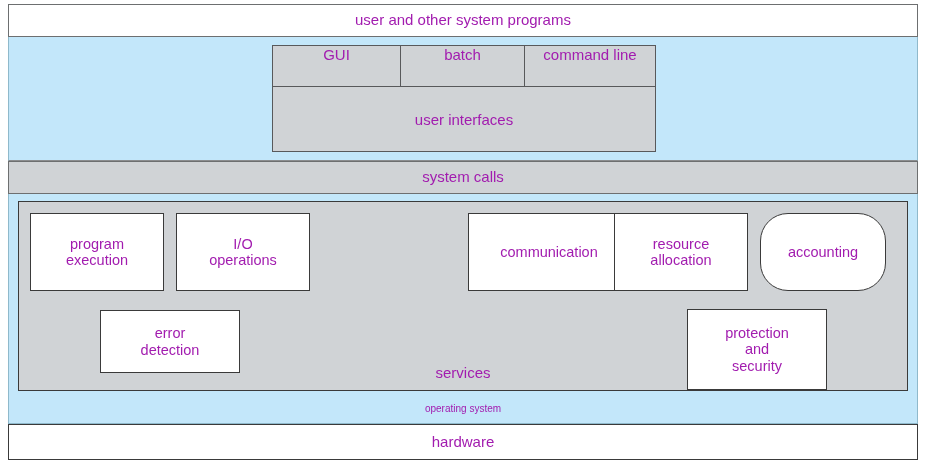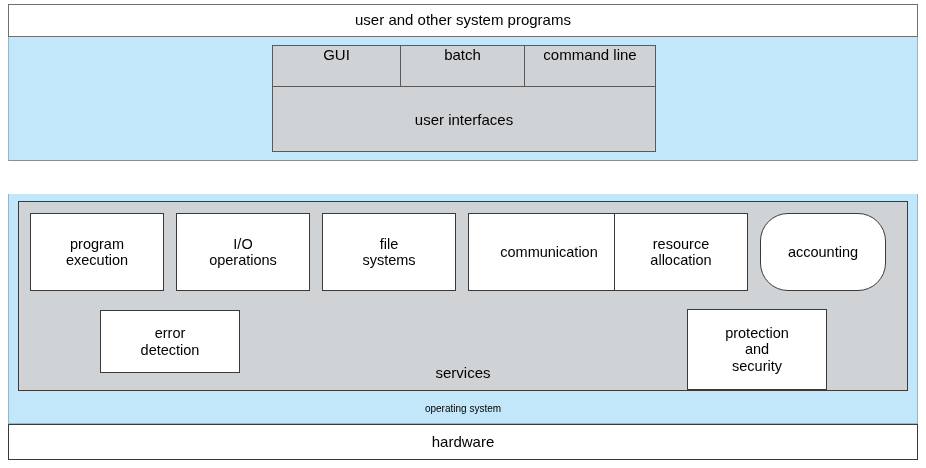--- a/index.html
+++ b/index.html
@@ -10,21 +10,21 @@
   body {
     font-family: "Liberation Sans", sans-serif;
   }
   #diagram {
     position: relative;
     width: 926px;
     height: 468px;
     background: #ffffff;
     overflow: hidden;
     font-family: "Liberation Sans", sans-serif;
-    color: #000000;
+    color: #a21caf;
   }
 
   
   .abs { position: absolute; box-sizing: border-box; }
 
   .center-text {
     display: flex;
     align-items: center;
     justify-content: center;
     text-align: center;
@@ -204,20 +204,23 @@
       </div>
       <div class="ui-cell c-cmd">
         <span>command line</span>
       </div>
     </div>
     <div class="ui-bottom-label">
       <span>user interfaces</span>
     </div>
   </div>
 
+  <div class="abs band-syscalls center-text">
+    <span>system calls</span>
+  </div>
 
   <div class="abs band-os-blue"></div>
 
   <div class="abs services-panel">
     <div class="services-label">services</div>
   </div>
 
   <div class="abs svc-box svc-row1 svc-prog center-text">
     <div>
       <div>program</div>
@@ -225,26 +228,20 @@
     </div>
   </div>
 
   <div class="abs svc-box svc-row1 svc-io center-text">
     <div>
       <div>I/O</div>
       <div>operations</div>
     </div>
   </div>
 
-  <div class="abs svc-box svc-row1 svc-file center-text">
-    <div>
-      <div>file</div>
-      <div>systems</div>
-    </div>
-  </div>
 
   <div class="abs svc-box svc-row1 svc-comm center-text">
     <div>
       <div>communication</div>
     </div>
   </div>
 
   <div class="abs svc-box svc-row1 svc-res center-text">
     <div>
       <div>resource</div>

